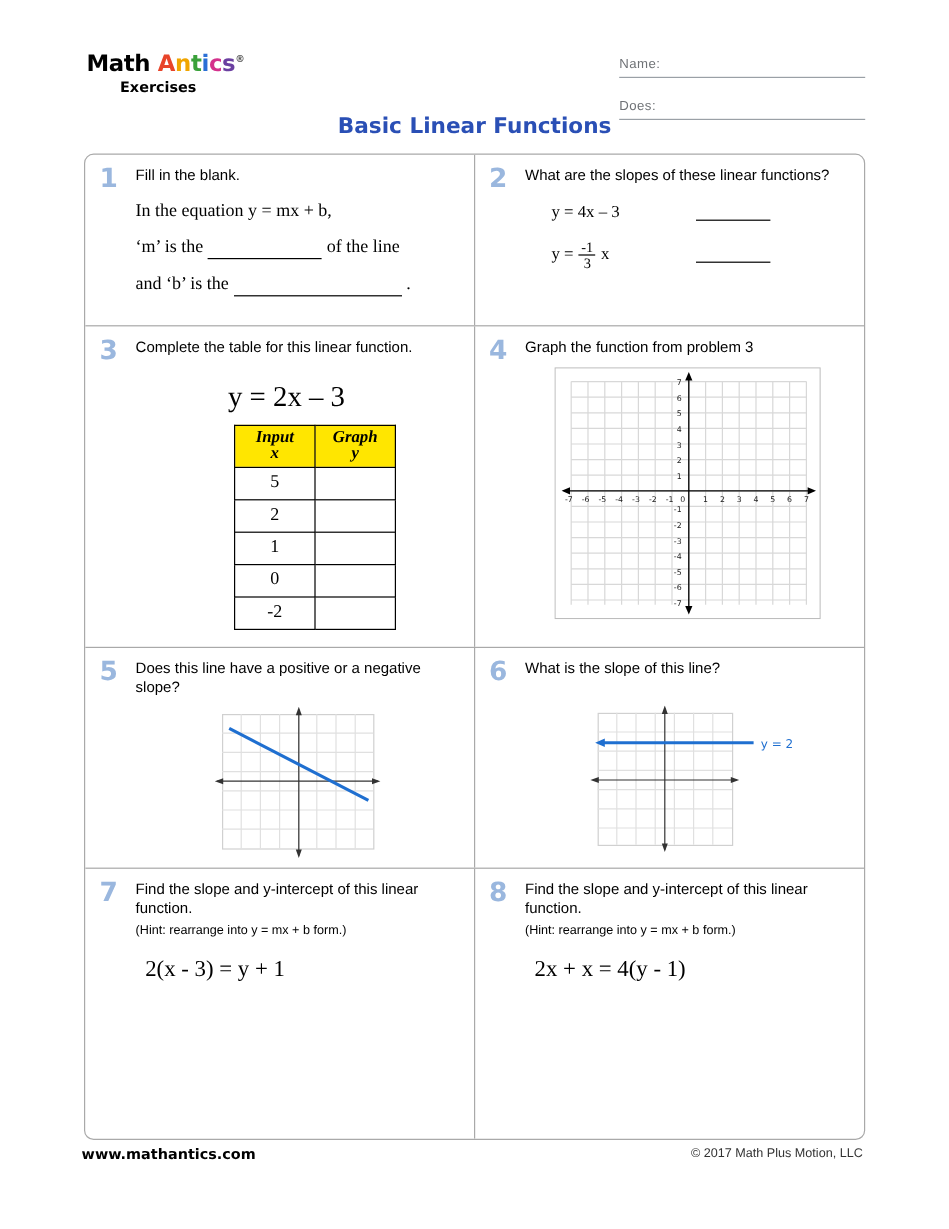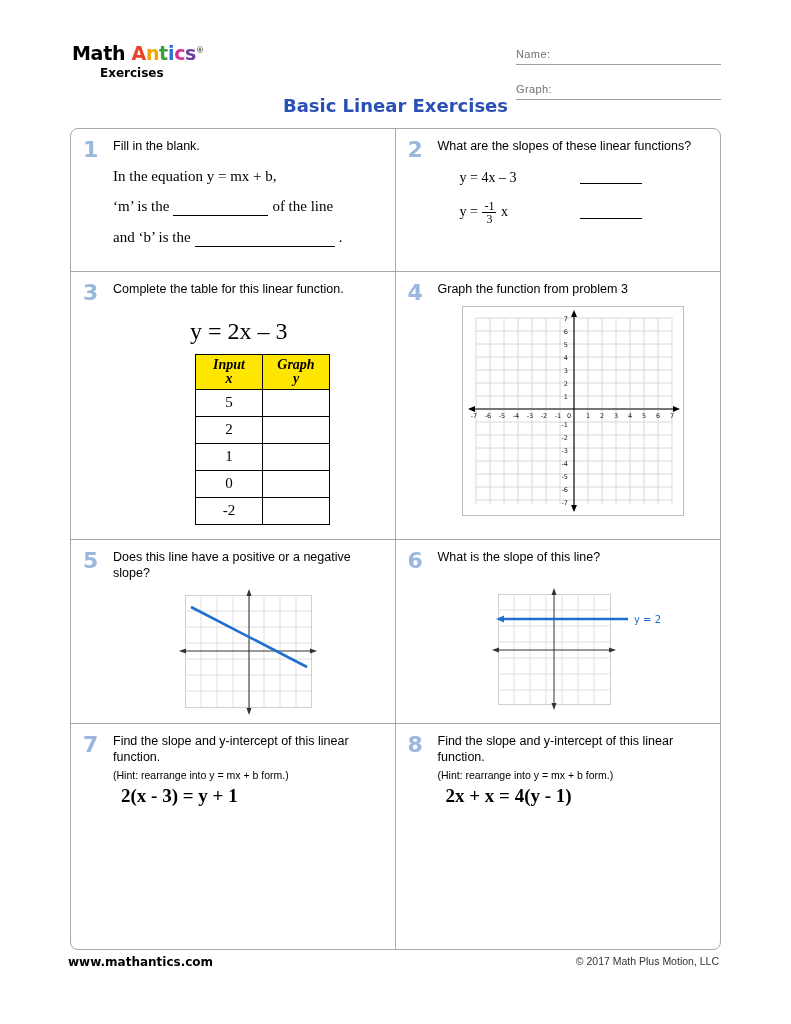--- a/index.html
+++ b/index.html
@@ -238,23 +238,22 @@
   .small-graph6 { margin-top: 22px; margin-left: 30px; }
 
   
   .hint {
     font-size: 10.5px;
     margin-top: 4px;
   }
   .big-eq {
     font-family: "Liberation Serif", serif;
     font-size: 19px;
-    margin-top: 2px;
+    margin-top: 14px;
     margin-left: 8px;
-    font-weight: bold;
   }
 
   
   .footer {
     position: absolute;
     left: 68px;
     top: 955px;
     width: 651px;
     display: flex;
     justify-content: space-between;
@@ -284,26 +283,26 @@
         <span class="a">A</span><span class="n">n</span><span class="t">t</span><span class="i">i</span><span class="c">c</span><span class="s">s</span><span class="reg">®</span>
       </div>
       <div class="logo-line2">Exercises</div>
     </div>
 
     <div class="name-date">
       <div class="nd-row">
         <span class="nd-label">Name:</span>
       </div>
       <div class="nd-row">
-        <span class="nd-label">Graph:</span>
+        <span class="nd-label">Does:</span>
       </div>
     </div>
   </div>
 
-  <div class="title">Basic Linear Exercises</div>
+  <div class="title">Basic Linear Functions</div>
 
   <div class="grid">
 
     <div class="row r1">
 
       <div class="cell left">
         <div class="qnum">1</div>
         <div class="qbody">
           <div>Fill in the blank.</div>
           <div class="p1-eq">In the equation y = mx + b,</div>

